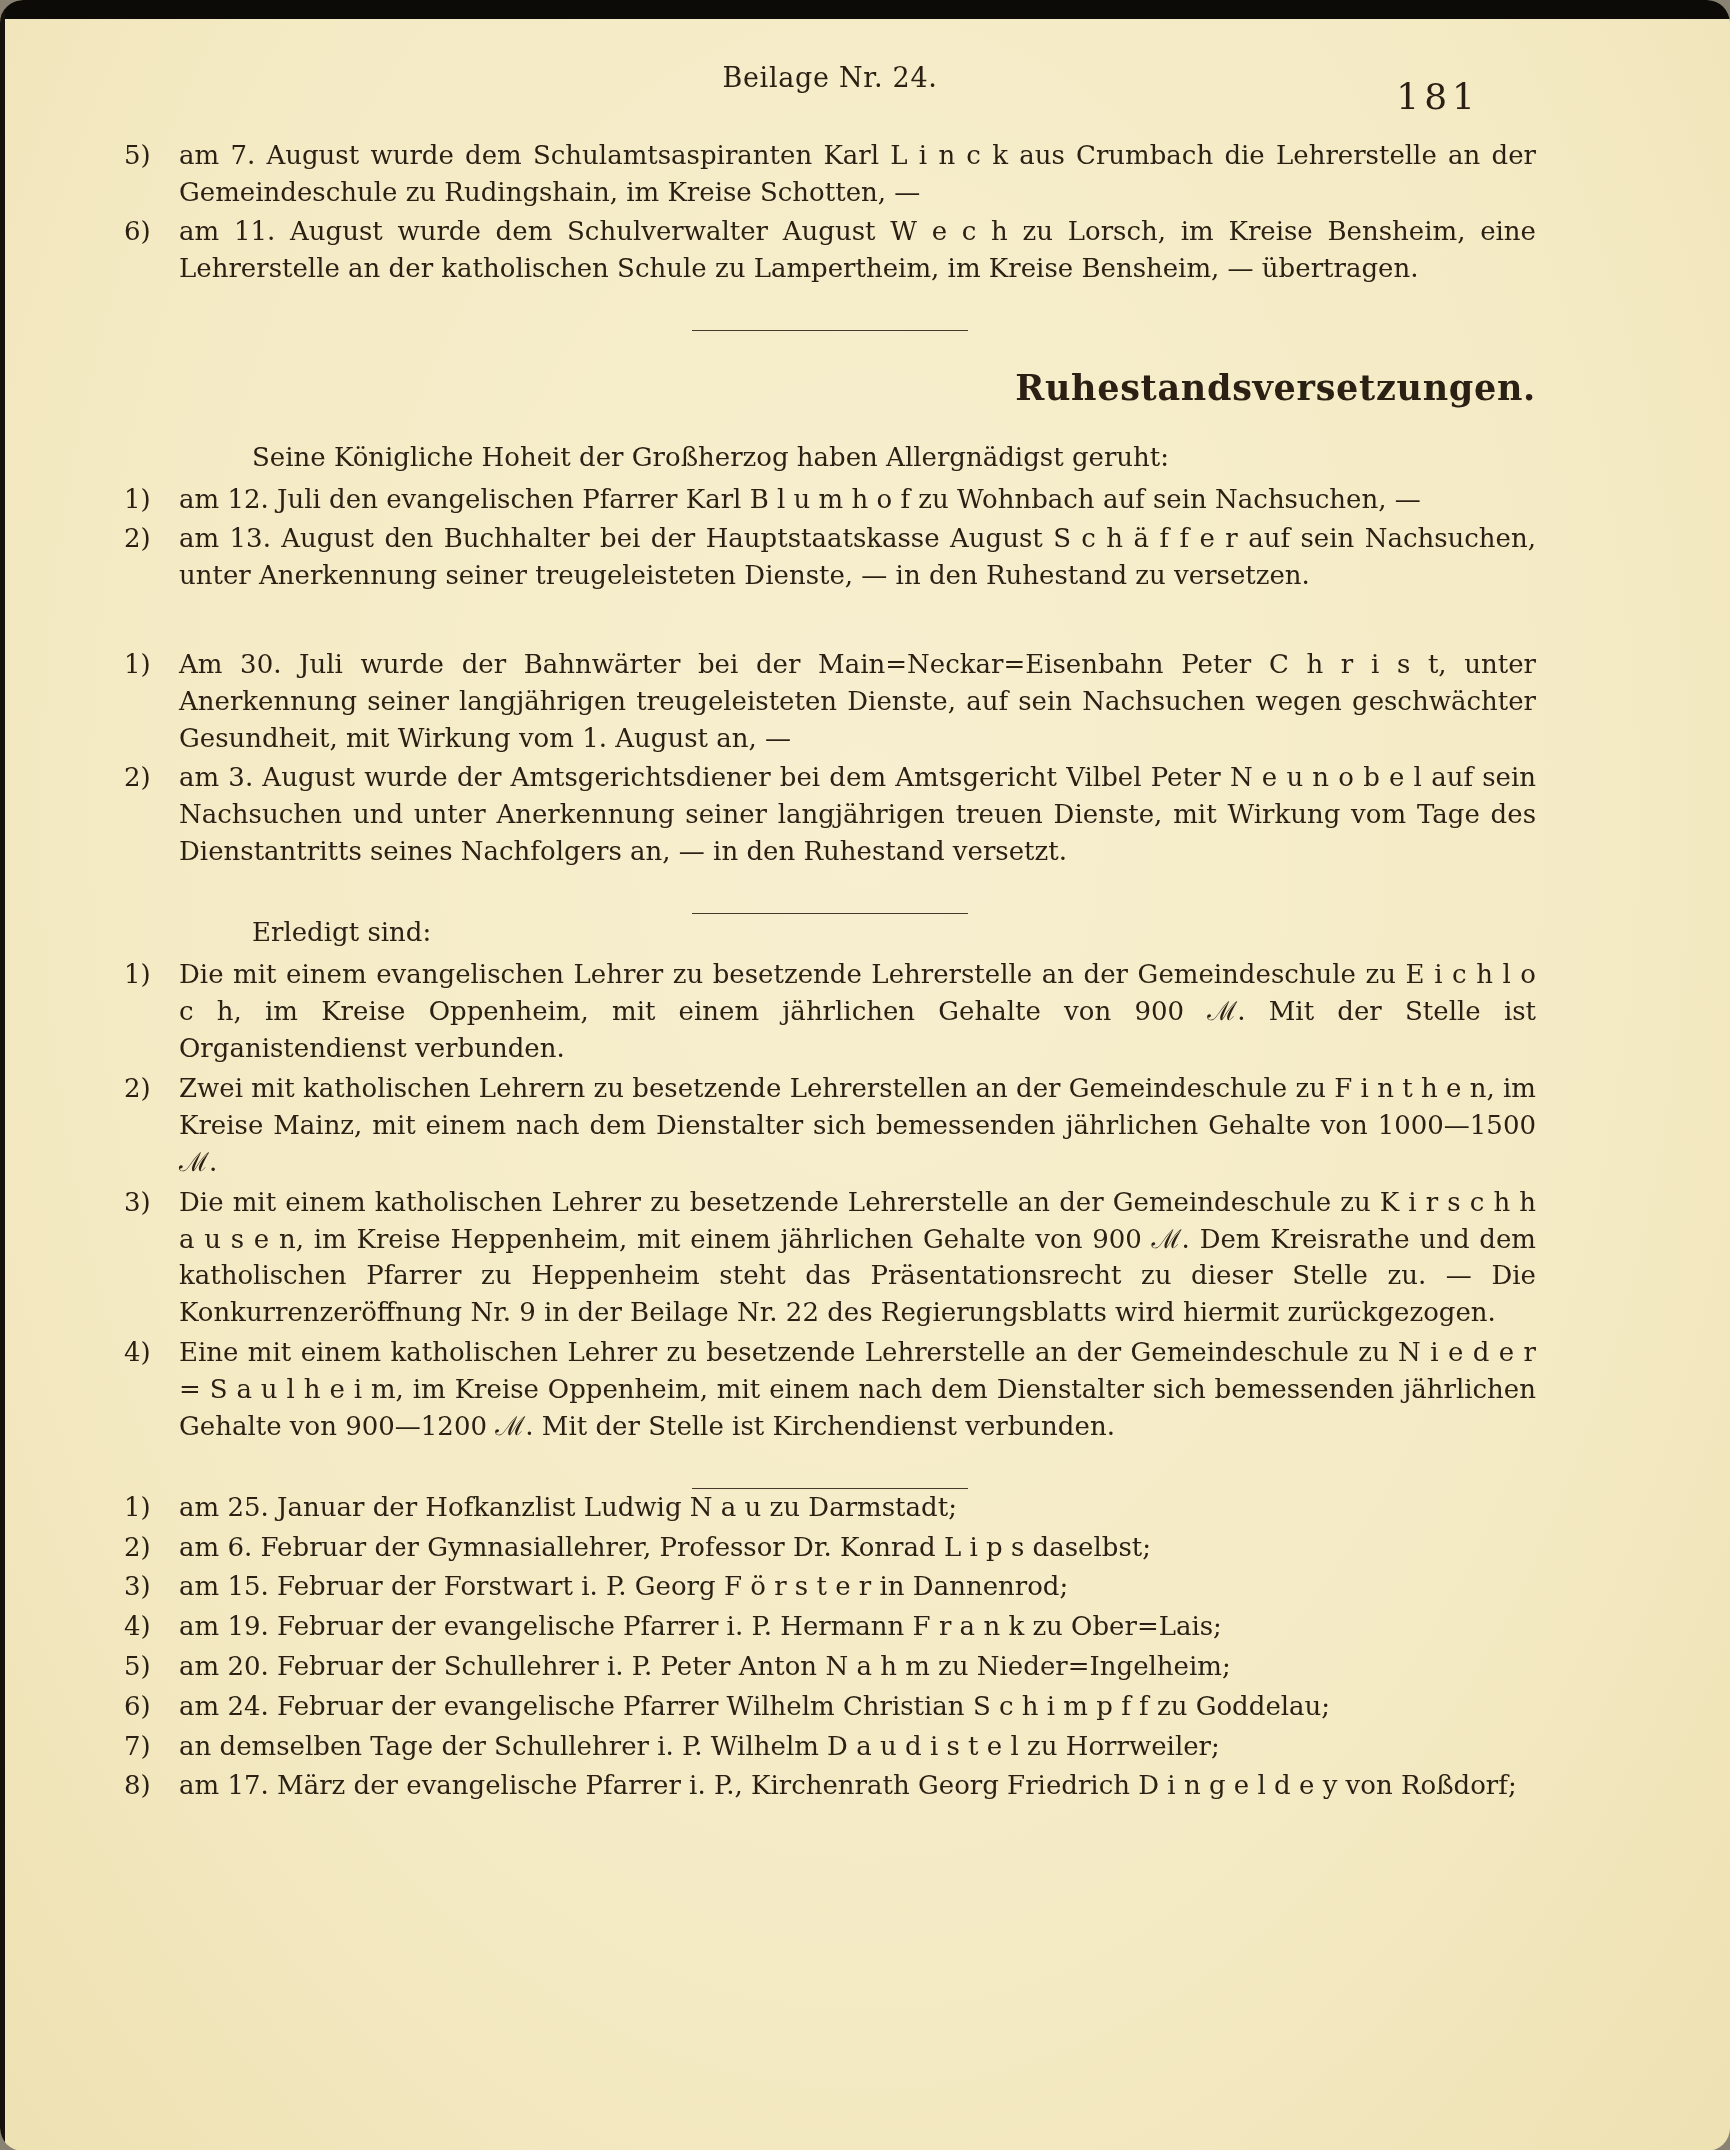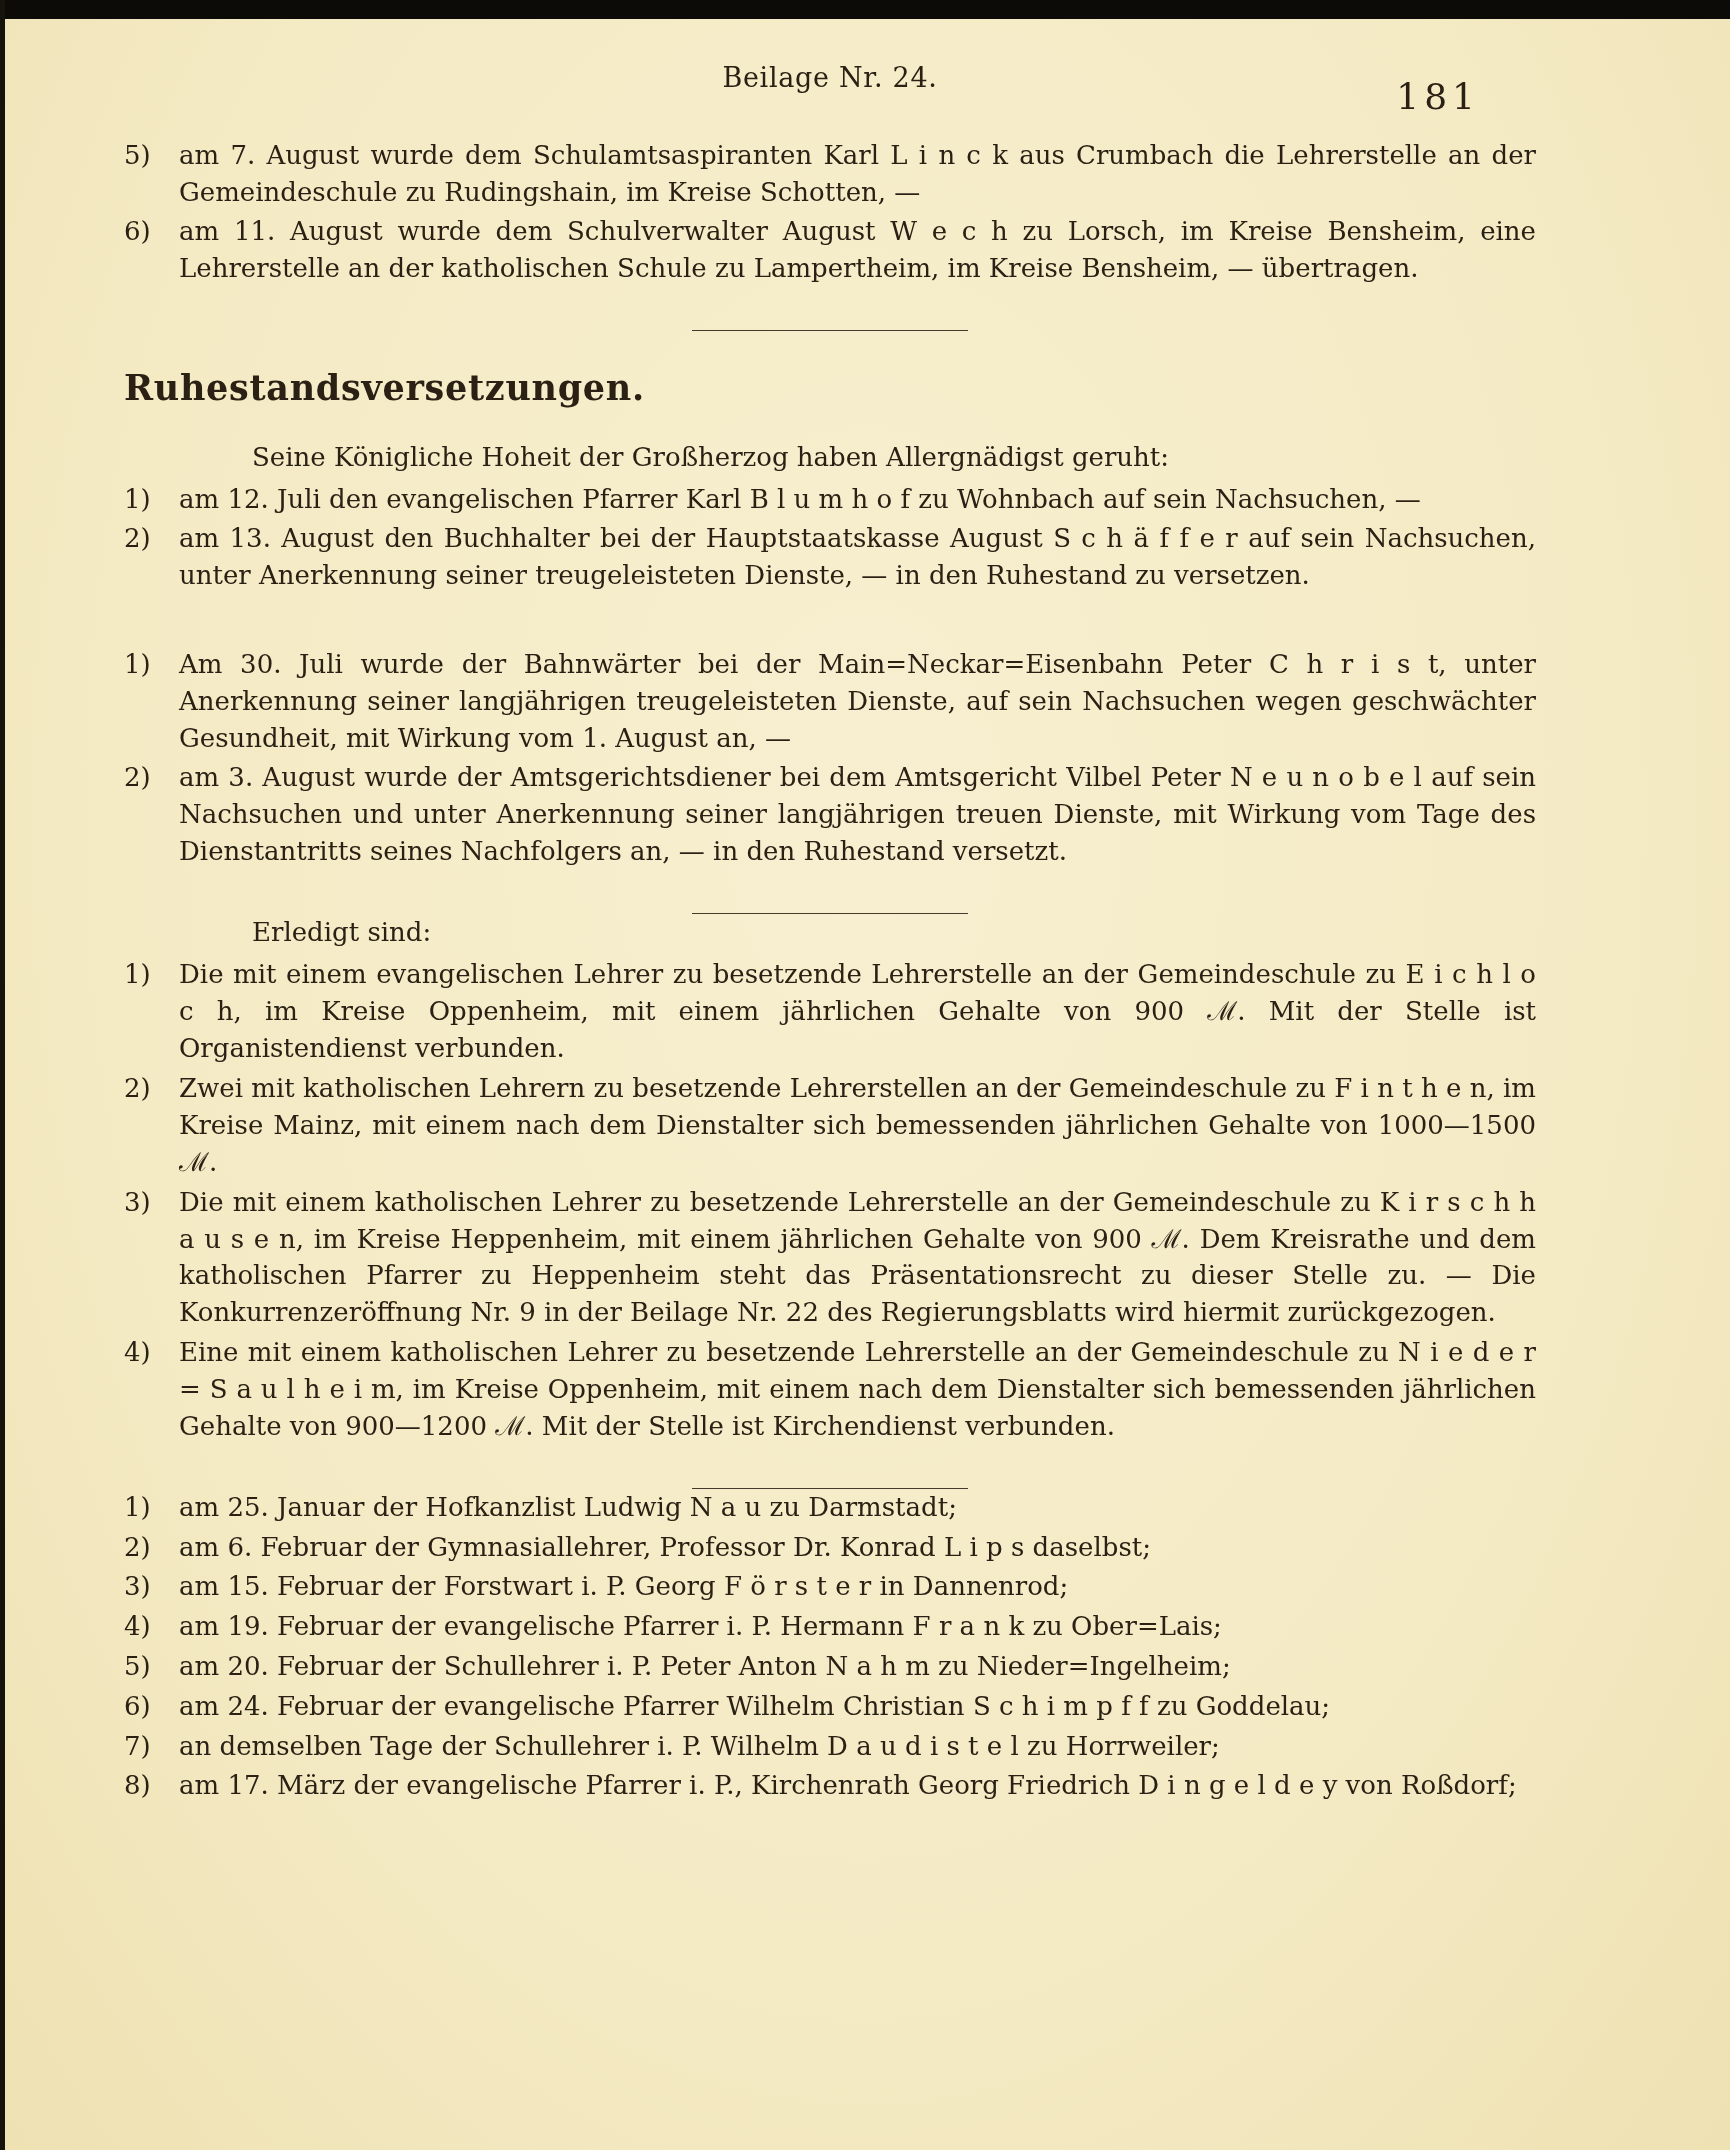--- a/index.html
+++ b/index.html
@@ -4,20 +4,21 @@
 <style>
   html, body { margin:0; padding:0; background:#8a8273; }
   .page {
     position:relative;
     width:1730px; height:2151px;
     margin:0 auto;
     background:radial-gradient(ellipse at 50% 38%, #f7efd0 0%, #f4eac4 62%, #eee1b2 100%);
     font-family:"DejaVu Serif", "Liberation Serif", serif;
     color:#2a2114;
     overflow:hidden;
+    border-radius:23px;
   }
   .edge-top { position:absolute; top:0; left:0; width:100%; height:18.7px; background:#0c0b08; }
   .edge-left { position:absolute; top:0; left:0; width:5px; height:100%; background:#16130d; }
   .content {
     position:absolute; left:124px; top:59px; width:1412px;
     font-size:26px; line-height:1.42;
   }
   .page-header { position:relative; height:42px; margin-bottom:36px; }
   .page-header .title {
     position:absolute; left:0; right:0; text-align:center;
@@ -25,21 +26,21 @@
   }
   .page-header .pageno {
     position:absolute; right:56px; top:12px;
     font-size:36px; letter-spacing:5px;
   }
   .item { display:flex; margin-bottom:2.2px; }
   .item .num { flex:0 0 55px; }
   .item .txt { flex:1; text-align:justify; }
   .intro { margin:0 0 5.8px 128px; }
   .heading {
-    text-align:left; font-weight:bold; font-size:35px;
+    text-align:right; font-weight:bold; font-size:35px;
     letter-spacing:0.7px; margin:32px 0 26px 0;
   }
   .divider {
     width:276px; height:0;
     border-top:1.4px solid #453a2b;
     margin:43px auto 0 auto;
   }
   .group-b { margin-top:52px; }
   .vacancy-item { margin-bottom:2.9px; }
   .death-item { margin-bottom:2.9px; }

